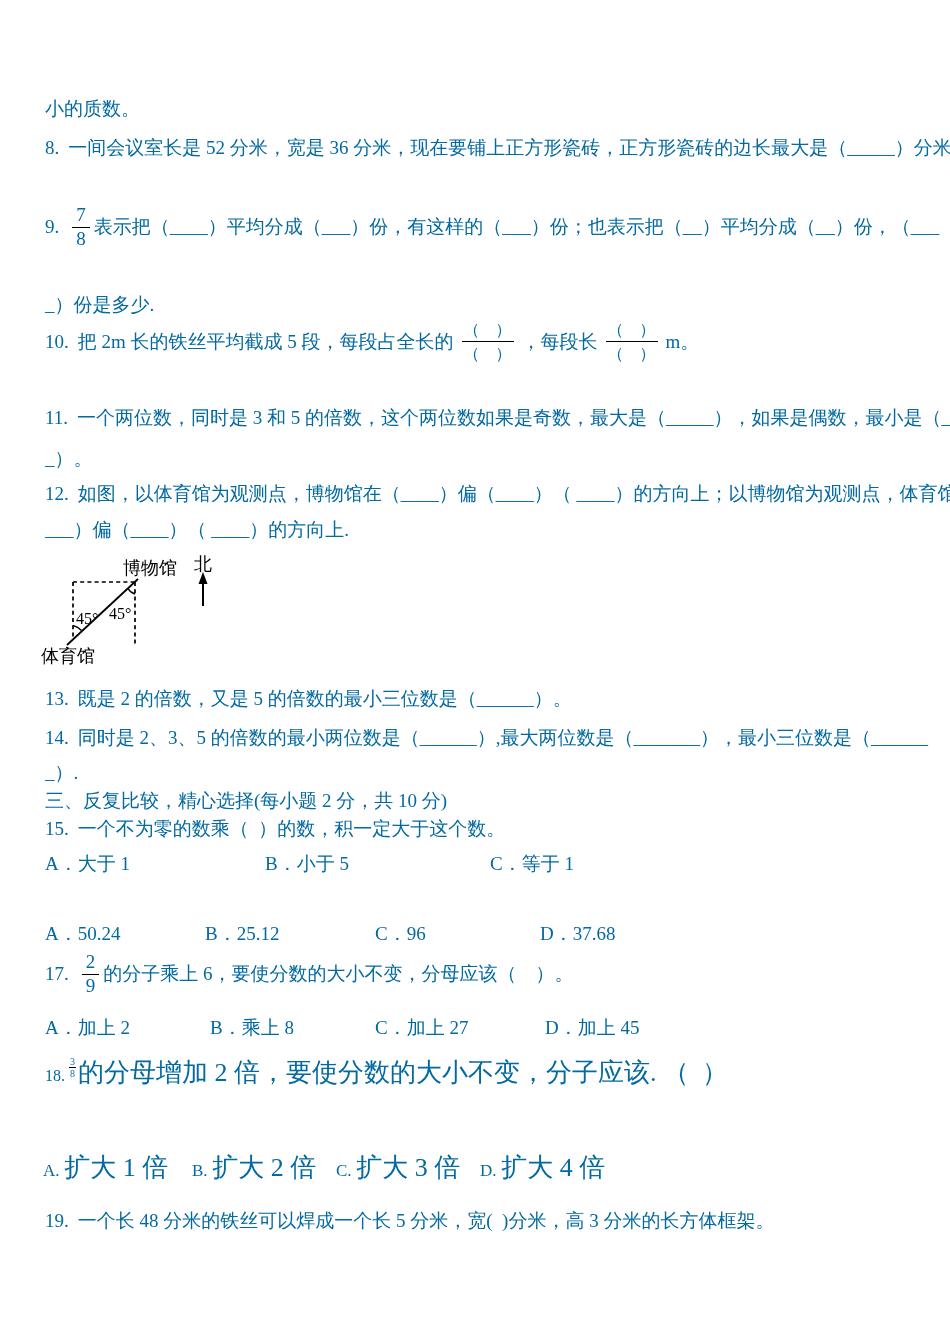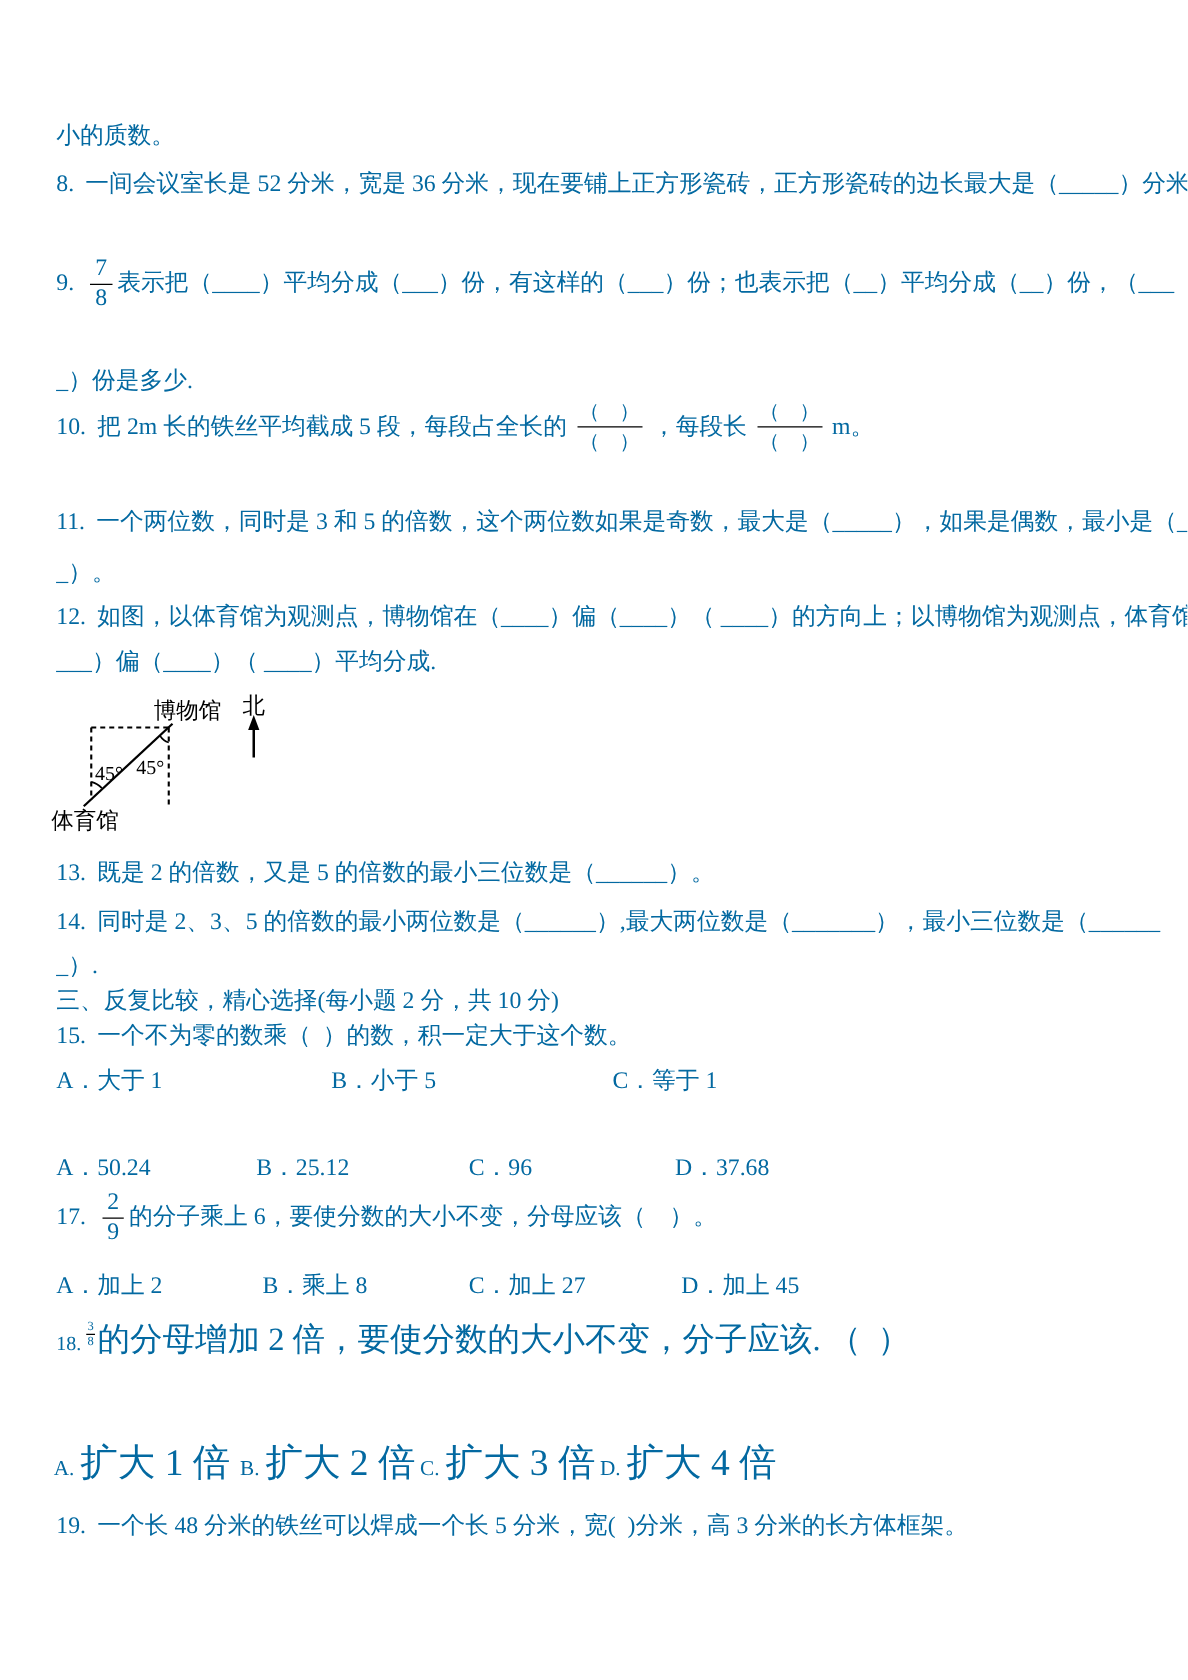--- a/index.html
+++ b/index.html
@@ -22,21 +22,21 @@
   .frac.paren { font-size:16px; line-height:1.45; margin:0 6px; }
   .frac.paren .fn { padding:0 2px; }
   
   .big { font-size:26px; }
   .big .qnum { font-size:16px; margin-right:4px; }
   .frac-tiny { display:inline-flex; flex-direction:column; align-items:center;
                font-size:10px; line-height:1.1; vertical-align:16px; margin-right:2px; }
   .frac-tiny .fn { border-bottom:1px solid #000; padding:0 1px; }
   .opt-row.big-opts { height:36px; }
   .opt-letter-big { font-size:17px; }
-  .opt-text-big { font-size:30px; }
+  .opt-text-big { font-size:26px; }
   
   .diagram { position:absolute; left:38px; top:550px; width:212px; height:120px; }
   .diagram svg { display:block; }
   .diagram text { font-family:"Liberation Serif","DejaVu Serif",serif; fill:#000; }
 </style>
 </head>
 <body>
 
 <div class="page">
 
@@ -79,21 +79,21 @@
     <span class="qnum">11.</span><span>一个两位数，同时是 3 和 5 的倍数，这个两位数如果是奇数，最大是（_____），如果是偶数，最小是（_____</span>
   </div>
   <div class="row" style="top:447px">
     <span>_）。</span>
   </div>
 
   <div class="row" style="top:482px">
     <span class="qnum">12.</span><span>如图，以体育馆为观测点，博物馆在（____）偏（____）（ ____）的方向上；以博物馆为观测点，体育馆在（_</span>
   </div>
   <div class="row" style="top:518px">
-    <span>___）偏（____）（ ____）平均分成.</span>
+    <span>___）偏（____）（ ____）的方向上.</span>
   </div>
 
   <div class="diagram">
     <svg width="212" height="120" viewBox="0 0 212 120">
       <text x="85" y="24" font-size="18">博物馆</text>
       <text x="156" y="20" font-size="18">北</text>
       <g>
         <line x1="165" y1="56" x2="165" y2="32" stroke="#000" stroke-width="2"></line>
         <polygon points="160.5,34 169.5,34 165,22" fill="#000"></polygon>
       </g>

